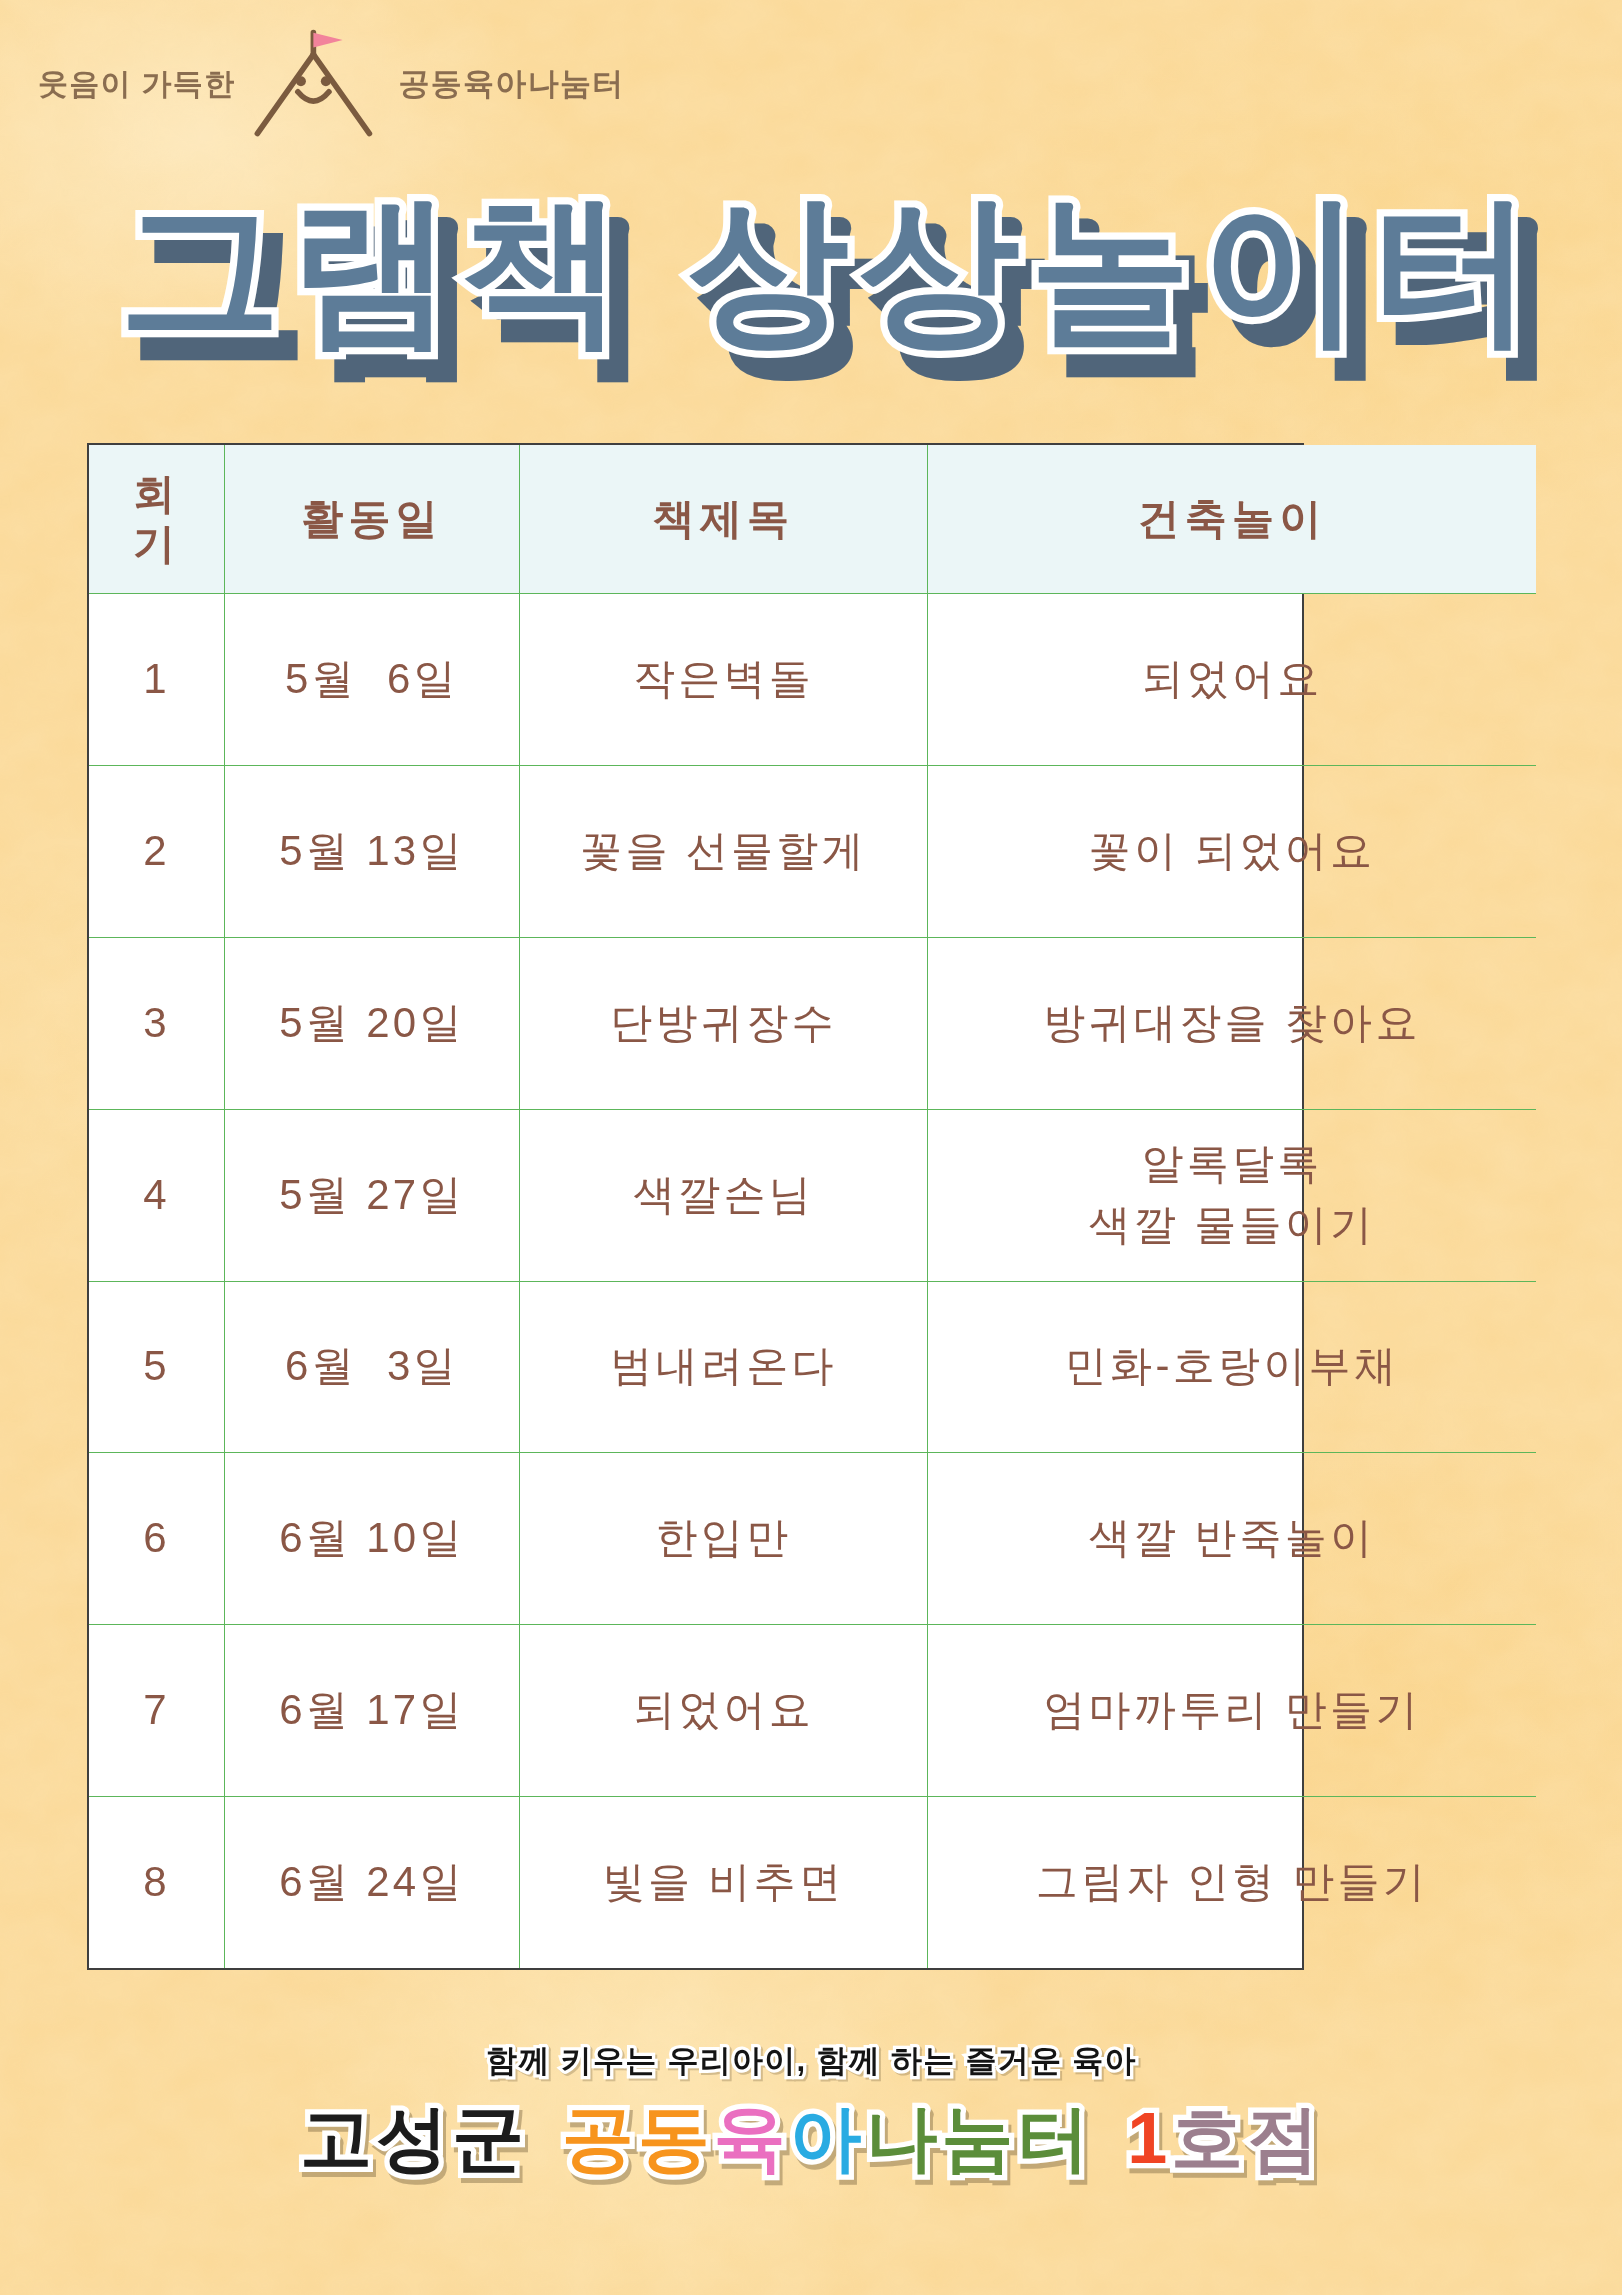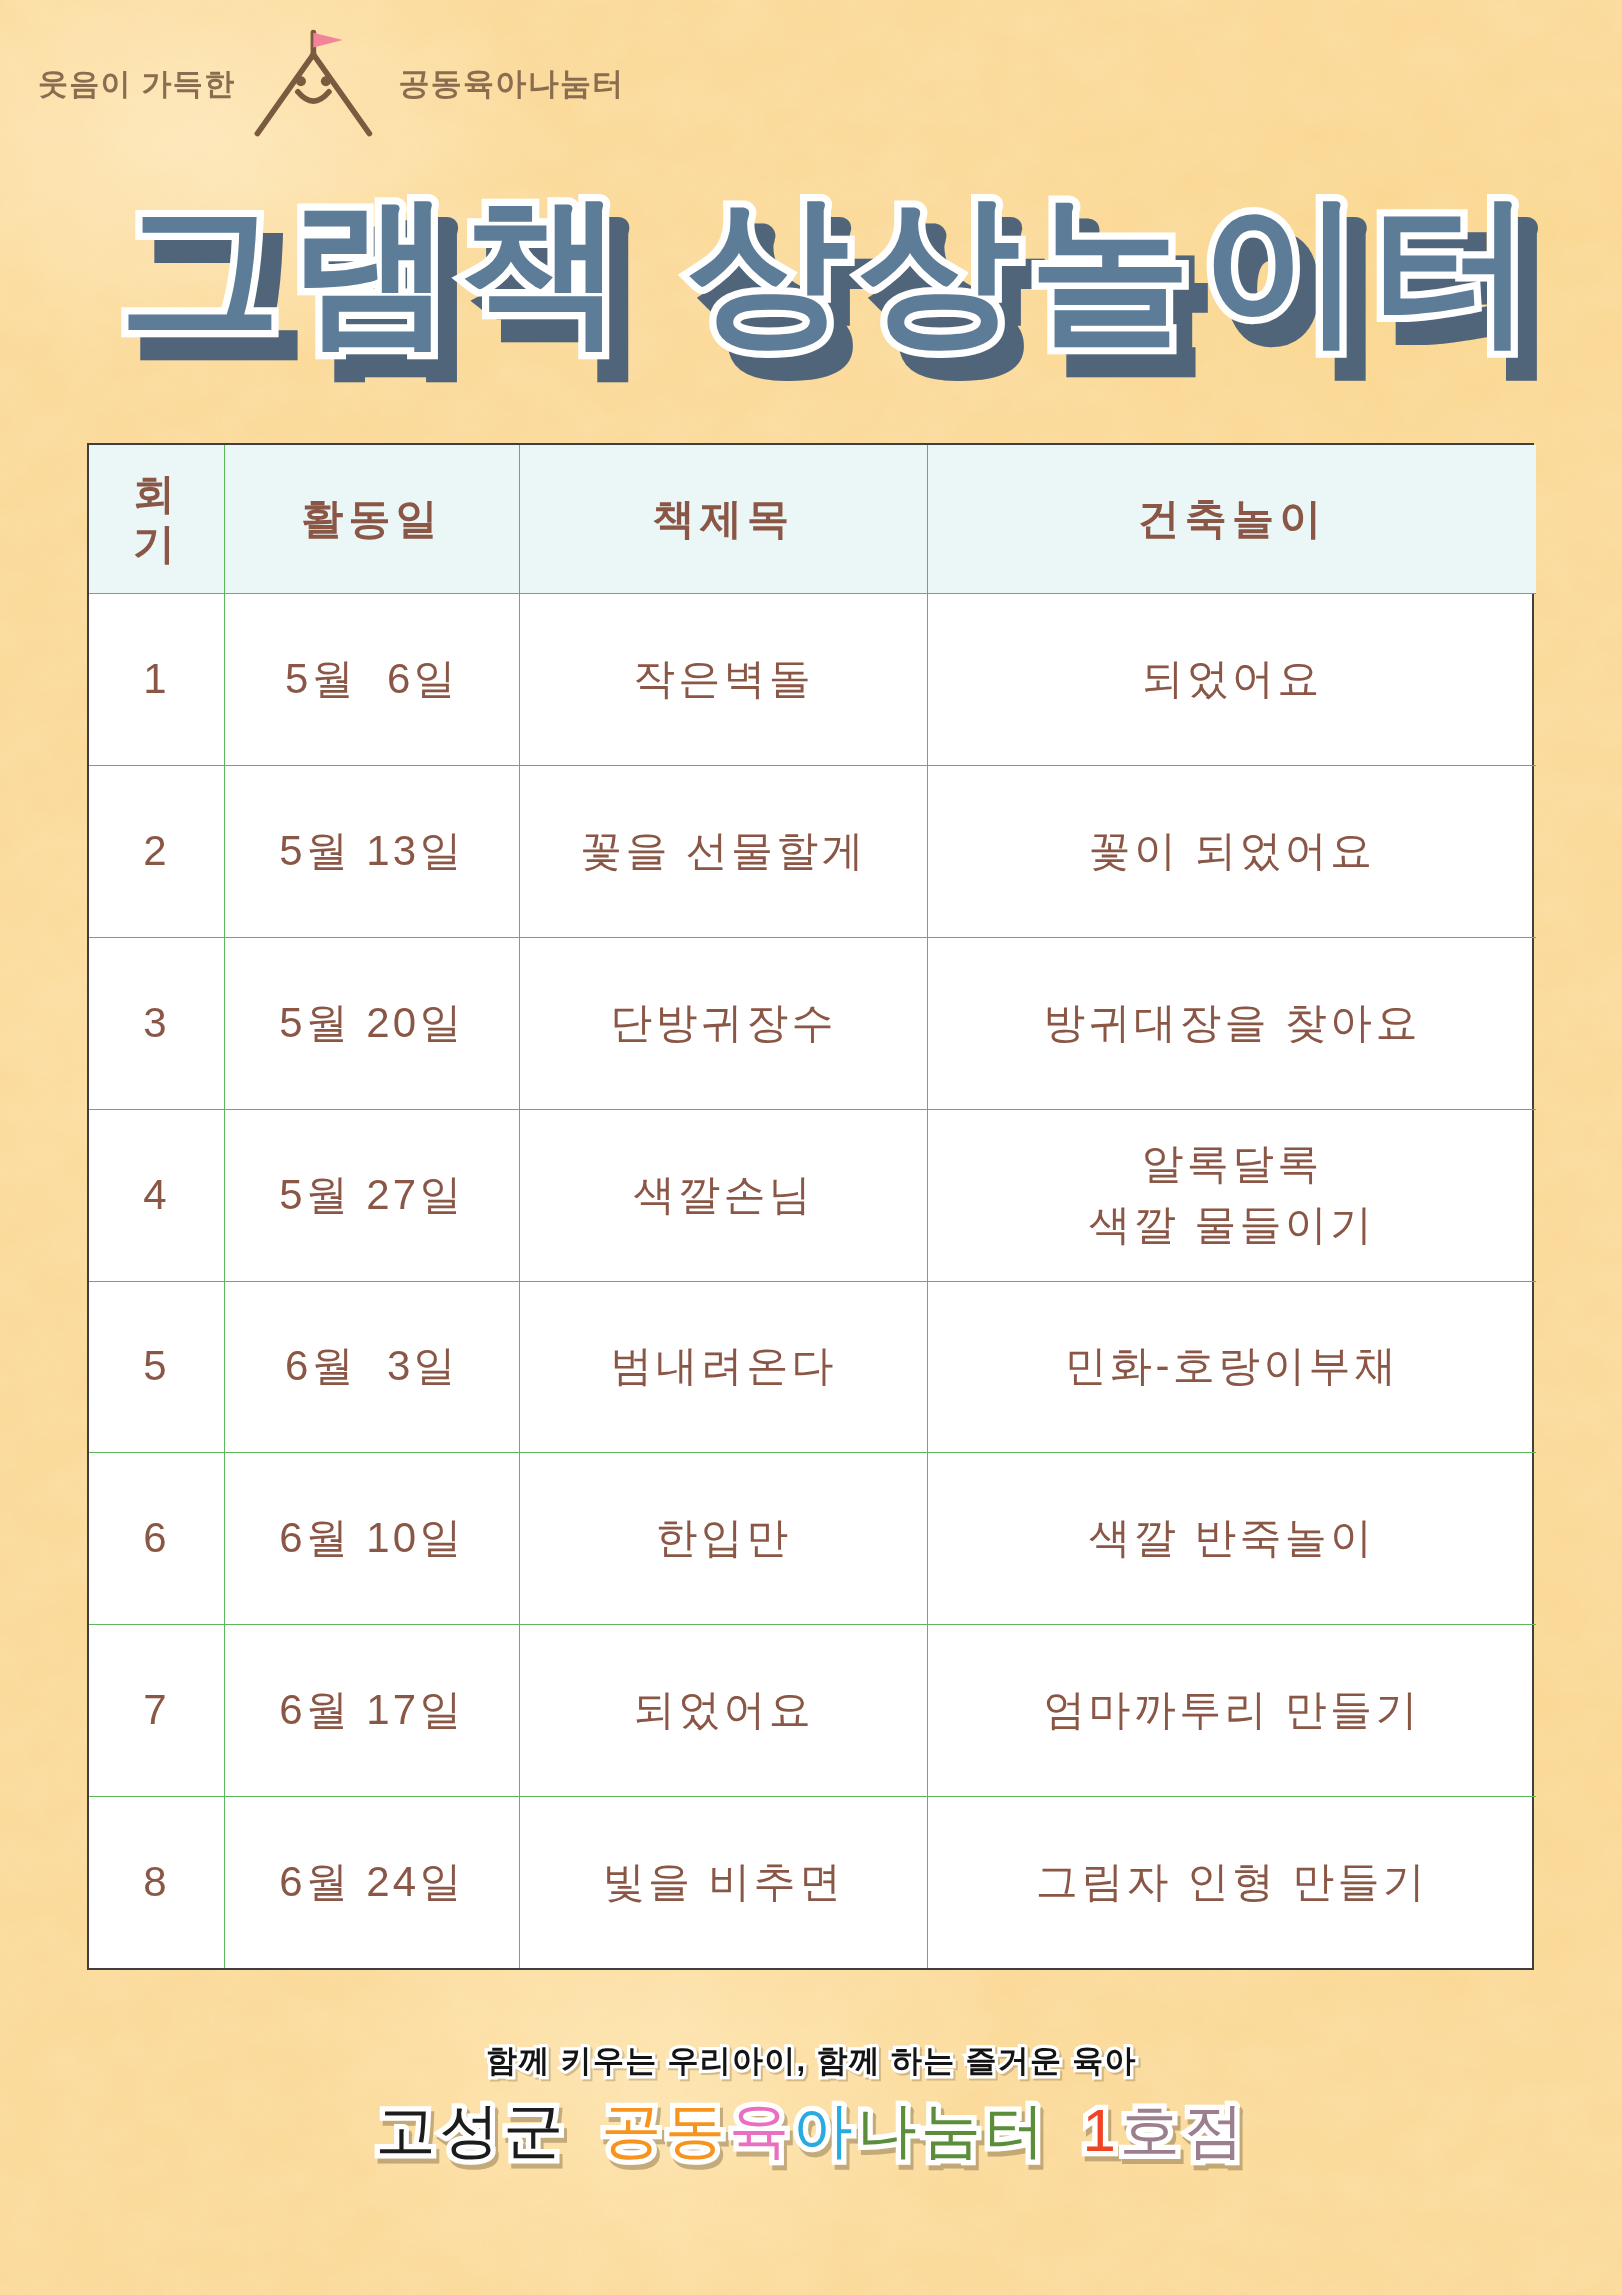--- a/index.html
+++ b/index.html
@@ -24,36 +24,36 @@
   .badge{position:absolute;top:34px;right:41px;font-size:56px;font-weight:900;color:#ffffff;
     letter-spacing:2px;-webkit-text-stroke:5.9px #101010;paint-order:stroke fill;
     filter:drop-shadow(3.3px 4.6px 0 rgba(40,40,40,.45));}
 
   
   .title{position:absolute;top:162px;left:0;right:0;text-align:center;font-size:162px;font-weight:900;
     letter-spacing:9.2px;color:#5d7c98;-webkit-text-stroke:14.4px #ffffff;paint-order:stroke fill;
     filter:drop-shadow(19.6px 23.6px 0 #50657a);white-space:nowrap;margin-left:39px;}
 
   
-  .table{position:absolute;left:87px;top:443px;width:1447px;height:1527px;box-sizing:border-box;
+  .table{position:absolute;left:87px;top:443px;width:1217px;height:1527px;box-sizing:border-box;
     display:grid;grid-template-columns:135px 295px 408px 609px;grid-template-rows:148px repeat(8,1fr);
     background:#ffffff;border:2.6px solid #3f3f3f;}
   .tr{display:contents;}
   .td{display:flex;align-items:center;justify-content:center;text-align:center;
     color:#8a5746;font-size:42px;letter-spacing:3.3px;line-height:1.45;white-space:pre-wrap;
     border-top:1.3px solid #5cb65a;border-left:1.3px solid #5cb65a;box-sizing:border-box;}
   .tr .td:first-child{border-left:none;}
   .tr.head .td{border-top:none;background:#ebf6f7;font-weight:bold;letter-spacing:5.2px;}
   .cell-session-h{padding:0 41px;word-break:break-all;line-height:1.2;}
 
   
   .slogan{position:absolute;top:2040px;left:0;right:0;text-align:center;font-size:31px;font-weight:bold;
     color:#141414;letter-spacing:1.3px;-webkit-text-stroke:6.5px #ffffff;paint-order:stroke fill;
     filter:drop-shadow(2px 2.6px 0 rgba(90,70,40,.25));}
-  .brand{position:absolute;top:2091px;left:0;right:0;text-align:center;font-size:60px;font-weight:400;
+  .brand{position:absolute;top:2091px;left:0;right:0;text-align:center;font-size:72px;font-weight:700;
     letter-spacing:3.9px;-webkit-text-stroke:10.5px #ffffff;paint-order:stroke fill;white-space:nowrap;
     filter:drop-shadow(3.9px 5.9px 0.7px rgba(110,90,55,.4));}
   .brand span{display:inline-block;}
   .brand .seg-1,.brand .seg-5{margin-left:34px;}
 </style>
 </head>
 <body>
 
 <div class="page">
 

